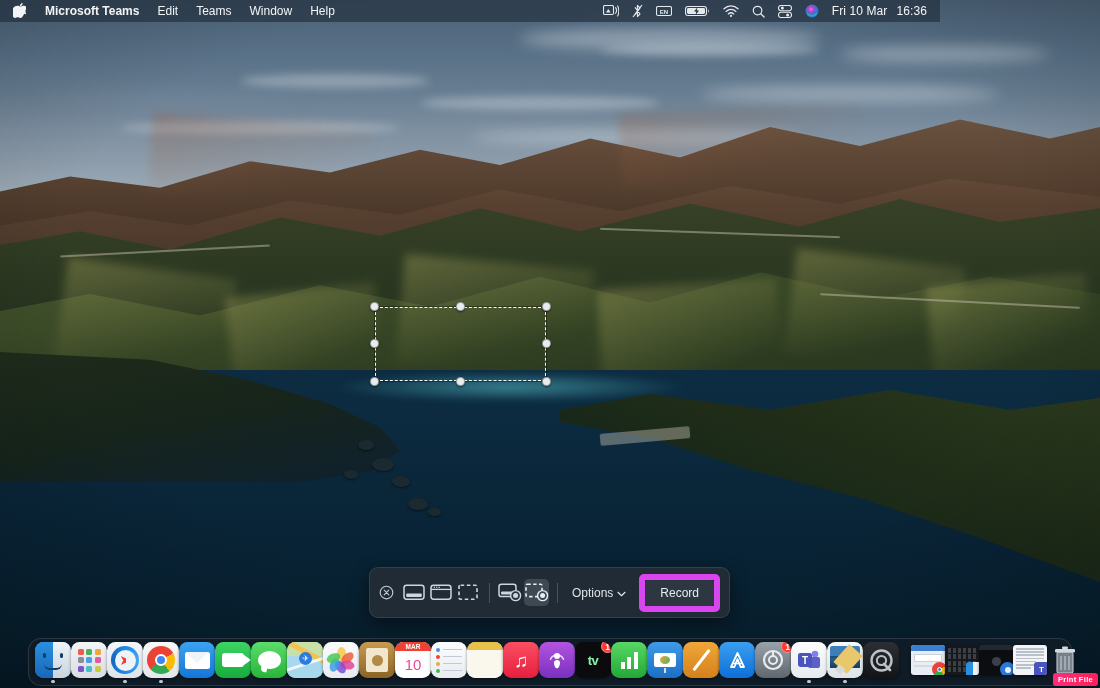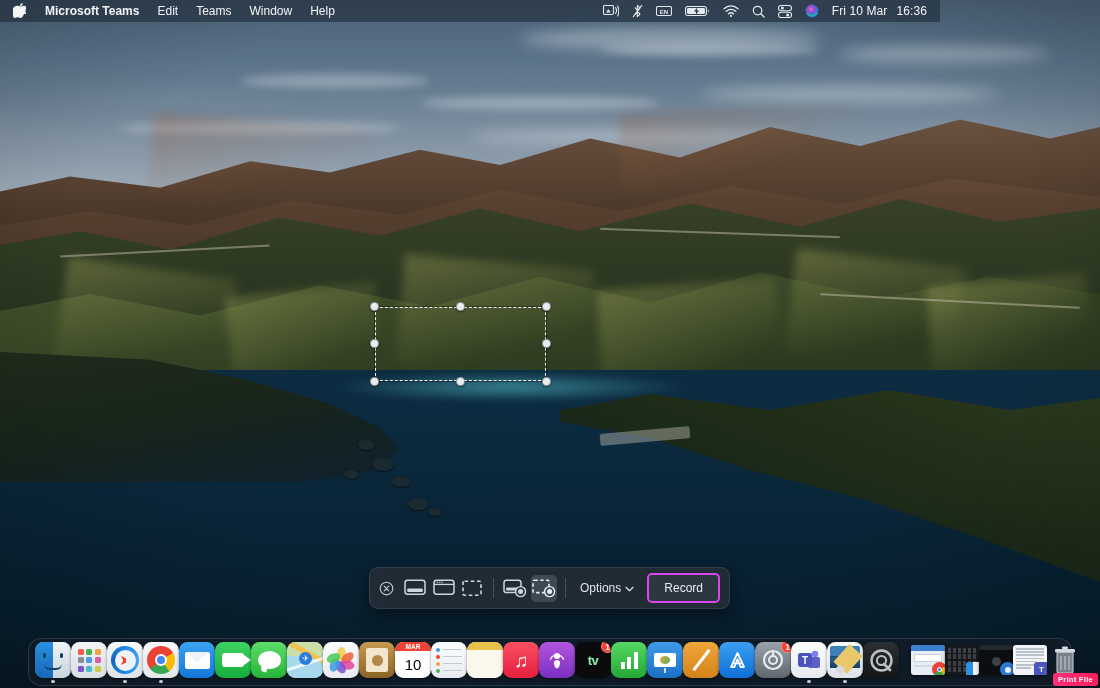--- a/index.html
+++ b/index.html
@@ -158,21 +158,21 @@
     position:absolute; width:9px; height:9px; border-radius:50%;
     background:#e9ecef; border:1px solid rgba(0,0,0,.35);
     box-shadow:0 1px 2px rgba(0,0,0,.5);
   }
   .h-nw{left:-5px;top:-5px} .h-n{left:50%;margin-left:-5px;top:-5px} .h-ne{right:-5px;top:-5px}
   .h-w{left:-5px;top:50%;margin-top:-5px} .h-e{right:-5px;top:50%;margin-top:-5px}
   .h-sw{left:-5px;bottom:-5px} .h-s{left:50%;margin-left:-5px;bottom:-5px} .h-se{right:-5px;bottom:-5px}
 
   
   #screenshot-toolbar {
-    position:absolute; left:369px; top:567px; width:361px; height:42px;
+    position:absolute; left:369px; top:567px; width:361px; height:51px;
     background:rgba(34,44,55,.93);
     border:1px solid rgba(255,255,255,.10);
     border-radius:9px;
     box-shadow:0 5px 18px rgba(0,0,0,.48);
     display:flex; align-items:center; gap:0; padding:0 9px;
     z-index:55;
   }
   .tb-close { width:15px; height:15px; margin-right:7px; }
   .tb-btn {
     width:30px; height:27px; border-radius:5px;
@@ -180,21 +180,21 @@
     margin:0 1px;
   }
   .tb-btn.active { background:rgba(255,255,255,.14); }
   .tb-div { width:1px; height:20px; background:rgba(255,255,255,.18); margin:0 7px; }
   .tb-options {
     display:flex; align-items:center; gap:4px;
     color:#dfe4e8; font-size:12px; padding:4px 7px; border-radius:5px;
     white-space:nowrap;
   }
   .tb-record-wrap {
-    border:2px solid #d946ef; border-radius:5px; padding:0;
+    border:6px solid #d946ef; border-radius:5px; padding:0;
     margin-left:6px;
   }
   .tb-record {
     color:#e7ecf0; font-size:12px; padding:6px 15px; border-radius:3px;
     background:rgba(255,255,255,.06); white-space:nowrap; line-height:14px;
   }
 
   
   #dock {
     position:absolute; left:28px; bottom:2px; width:1044px; height:48px;
@@ -552,21 +552,21 @@
     <div class="dock-ico" style="background:linear-gradient(180deg,#c89a4e,#8a6426);">
       <div style="width:22px;height:24px;background:#f2e6cf;border-radius:2px;display:flex;align-items:center;justify-content:center;">
         <div style="width:11px;height:11px;border-radius:50%;background:#b08a46;"></div>
       </div>
     </div>
   </div>
 
   <div class="dock-item">
     <div class="dock-ico" style="background:#fff;flex-direction:column;">
       <div style="width:100%;height:9px;background:#f04135;color:#fff;font-size:6.5px;display:flex;align-items:center;justify-content:center;font-weight:bold;">MAR</div>
-      <div style="flex:1;display:flex;align-items:center;justify-content:center;color:#000000;font-size:15px;line-height:15px;">10</div>
+      <div style="flex:1;display:flex;align-items:center;justify-content:center;color:#ec4899;font-size:15px;line-height:15px;">10</div>
     </div>
   </div>
 
   <div class="dock-item">
     <div class="dock-ico" style="background:linear-gradient(180deg,#fcfdfe,#e8ecf0);flex-direction:column;justify-content:center;gap:3px;padding:0 5px;">
       <div style="display:flex;align-items:center;gap:3px;width:100%">
           <i style="width:4px;height:4px;border-radius:50%;background:#4a90e2"></i>
           <i style="flex:1;height:1.6px;background:#c3cad1"></i>
         </div>
       <div style="display:flex;align-items:center;gap:3px;width:100%">

